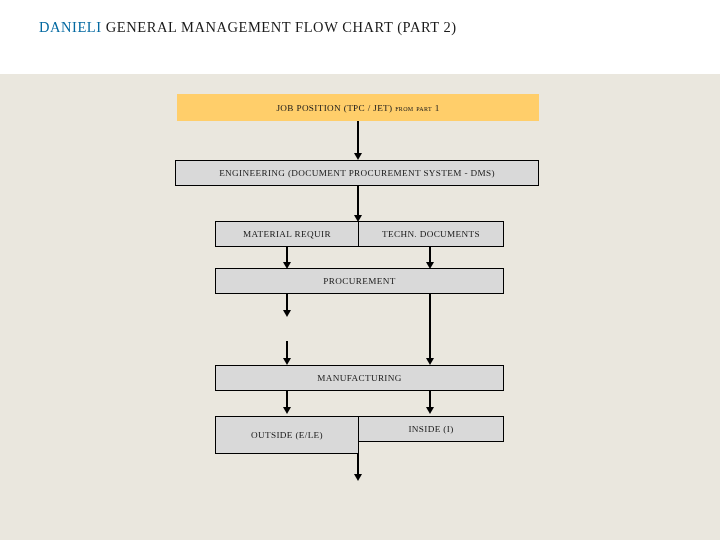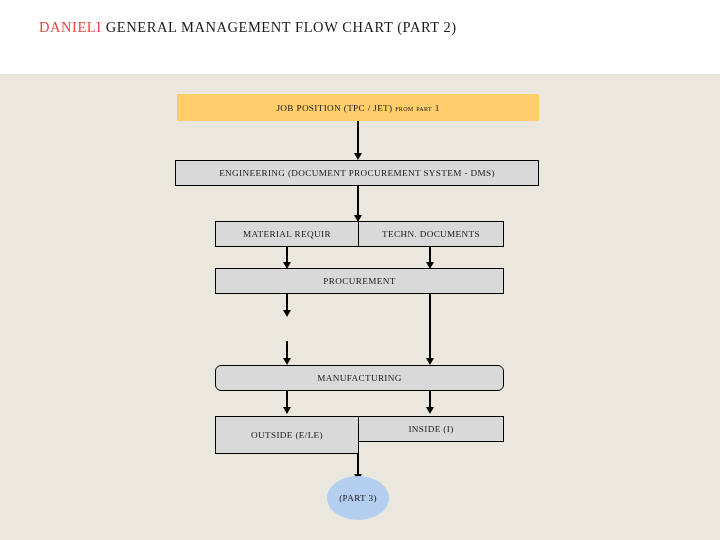--- a/index.html
+++ b/index.html
@@ -37,21 +37,21 @@
     width: 620px;
     font-family: "Liberation Serif", serif;
     font-size: 14.5px;
     font-variant: small-caps;
     letter-spacing: 0.55px;
     line-height: 20px;
     color: #1a1a1a;
     white-space: pre-line;
   }
   #title .brand {
-    color: #ef4444;
+    color: #0369a1;
   }
   
   .node {
     position: absolute;
     box-sizing: border-box;
     display: flex;
     align-items: center;
     justify-content: center;
     text-align: center;
     font-family: "Liberation Serif", serif;
@@ -144,29 +144,26 @@
 
   <div class="node node-gray" style="left:358px; top:221px; width:146px; height:26px;">
     <span>TECHN. DOCUMENTS</span>
   </div>
 
   <div class="node node-gray" style="left:215px; top:268px; width:289px; height:26px;font-family:Liberation Serif, serif;">
     <span>PROCUREMENT</span>
   </div>
 
 
-  <div class="node node-gray" style="left:215px; top:365px; width:289px; height:26px;border-radius:6px;">
+  <div class="node node-gray" style="left:215px; top:365px; width:289px; height:26px;">
     <span>MANUFACTURING</span>
   </div>
 
   <div class="node node-gray" style="left:215px; top:416px; width:144px; height:38px;">
     <span>OUTSIDE (E/LE)</span>
   </div>
 
   <div class="node node-gray" style="left:358px; top:416px; width:146px; height:26px;">
     <span>INSIDE (I)</span>
   </div>
 
-  <div class="node node-ellipse" style="left:327px; top:476px; width:62px; height:44px;">
-    <span>(PART 3)</span>
-  </div>
 
 </div>
 
 </body></html>

